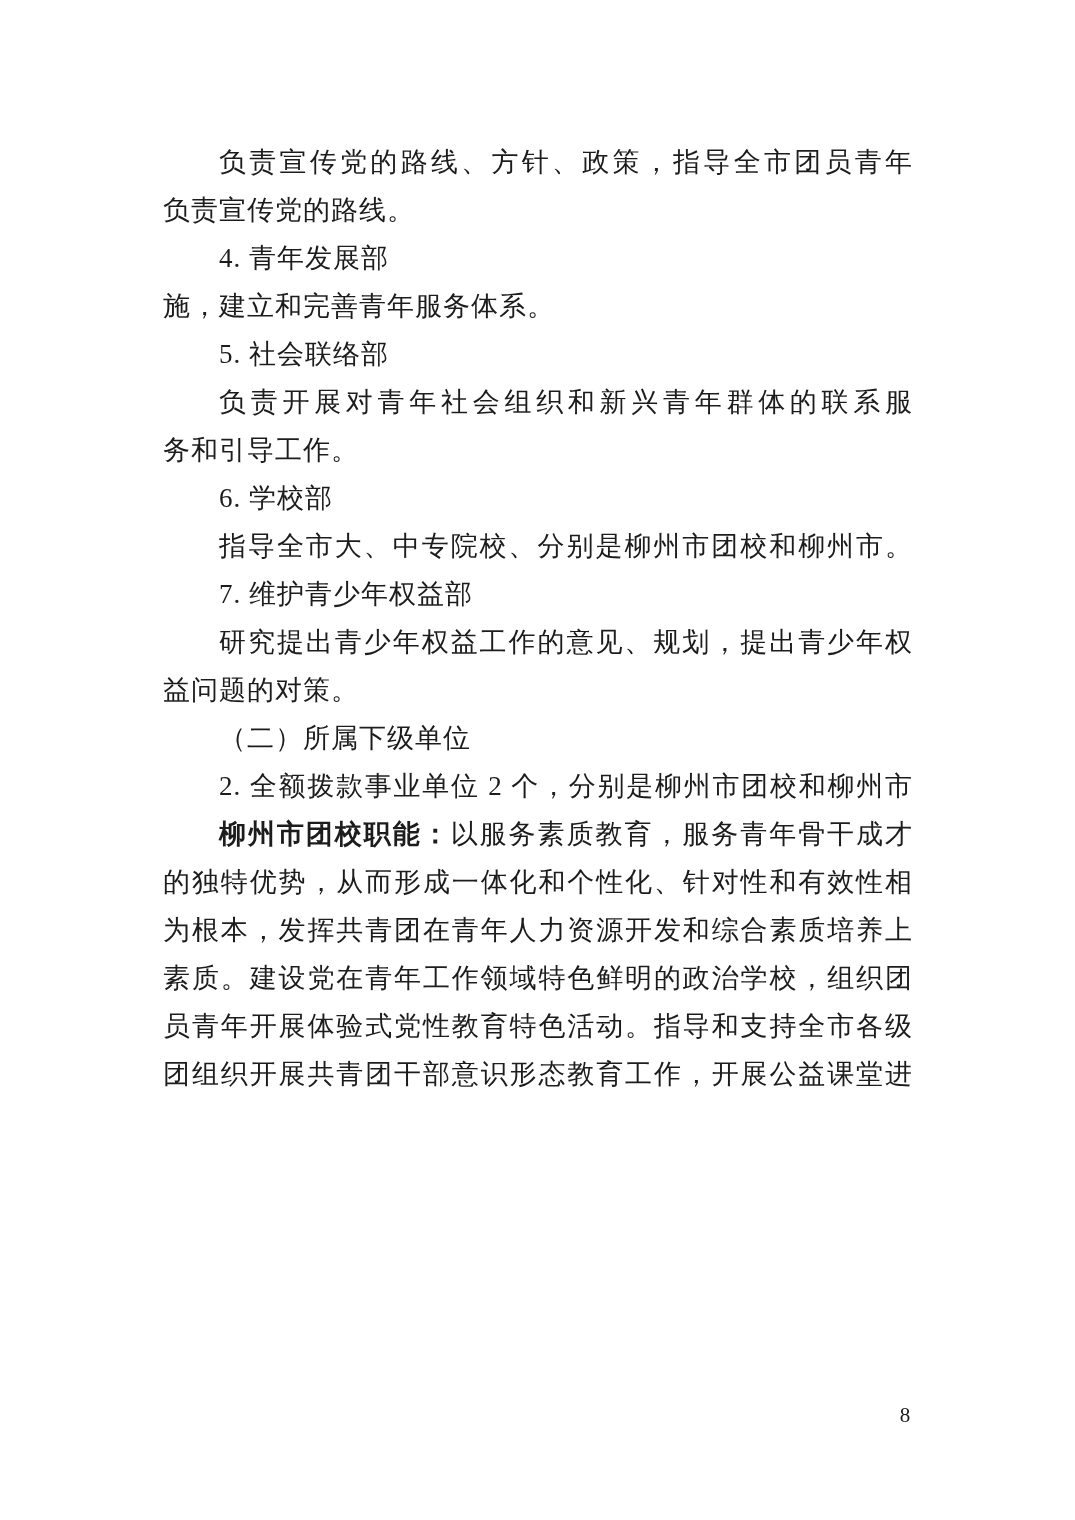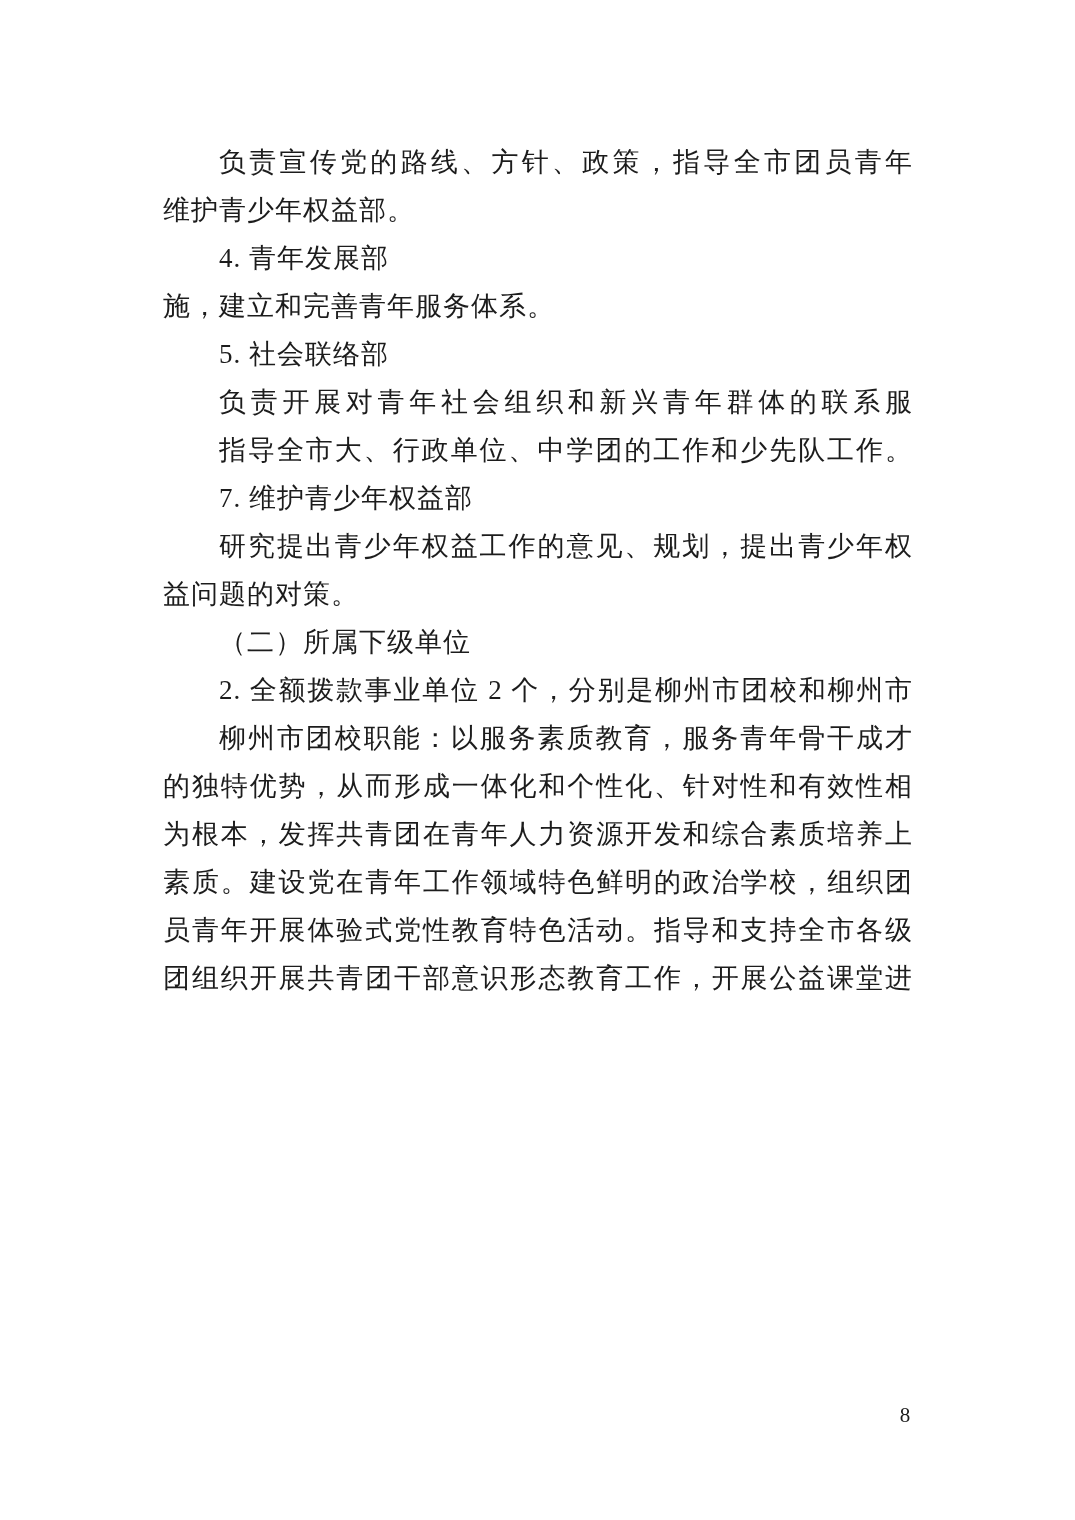--- a/index.html
+++ b/index.html
@@ -27,44 +27,46 @@
   .line {
     text-align: justify;
     min-height: 48px;
   }
   .line.fill {
     text-align-last: justify;
     -moz-text-align-last: justify;
   }
   .line.indent { text-indent: 56px; }
   .line.gap { margin-top: 14px; }
-  .seg.bold { font-weight: 400; }
+  .seg.bold { font-weight: 700; }
   .page-number {
     position: absolute;
     left: 880px;
     top: 1400px;
     width: 50px;
     text-align: center;
     font-size: 21px;
     line-height: 30px;
     color: #1c1c1c;
   }
 </style>
 </head>
 <body>
 
 <div class="page">
   <div class="doc-body">
       <div class="line indent fill"><span class="seg">负责宣传党的路线、方针、政策，指导全市团员青年</span></div>
-      <div class="line"><span class="seg">维护青少年权益部。</span></div>
+      <div class="line"><span class="seg">负责宣传党的路线。</span></div>
       <div class="line indent"><span class="seg">4. 青年发展部</span></div>
       <div class="line"><span class="seg">施，建立和完善青年服务体系。</span></div>
       <div class="line indent"><span class="seg">5. 社会联络部</span></div>
       <div class="line indent fill"><span class="seg">负责开展对青年社会组织和新兴青年群体的联系服</span></div>
-      <div class="line indent fill"><span class="seg">指导全市大、行政单位、中学团的工作和少先队工作。</span></div>
+      <div class="line"><span class="seg">务和引导工作。</span></div>
+      <div class="line indent"><span class="seg">6. 学校部</span></div>
+      <div class="line indent fill"><span class="seg">指导全市大、中专院校、分别是柳州市团校和柳州市。</span></div>
       <div class="line indent"><span class="seg">7. 维护青少年权益部</span></div>
       <div class="line indent fill"><span class="seg">研究提出青少年权益工作的意见、规划，提出青少年权</span></div>
       <div class="line"><span class="seg">益问题的对策。</span></div>
       <div class="line indent"><span class="seg">（二）所属下级单位</span></div>
       <div class="line indent fill"><span class="seg">2. 全额拨款事业单位 2 个，分别是柳州市团校和柳州市</span></div>
       <div class="line indent fill"><span class="seg bold">柳州市团校职能：</span><span class="seg">以服务素质教育，服务青年骨干成才</span></div>
       <div class="line fill"><span class="seg">的独特优势，从而形成一体化和个性化、针对性和有效性相</span></div>
       <div class="line fill"><span class="seg">为根本，发挥共青团在青年人力资源开发和综合素质培养上</span></div>
       <div class="line fill"><span class="seg">素质。建设党在青年工作领域特色鲜明的政治学校，组织团</span></div>
       <div class="line fill"><span class="seg">员青年开展体验式党性教育特色活动。指导和支持全市各级</span></div>

